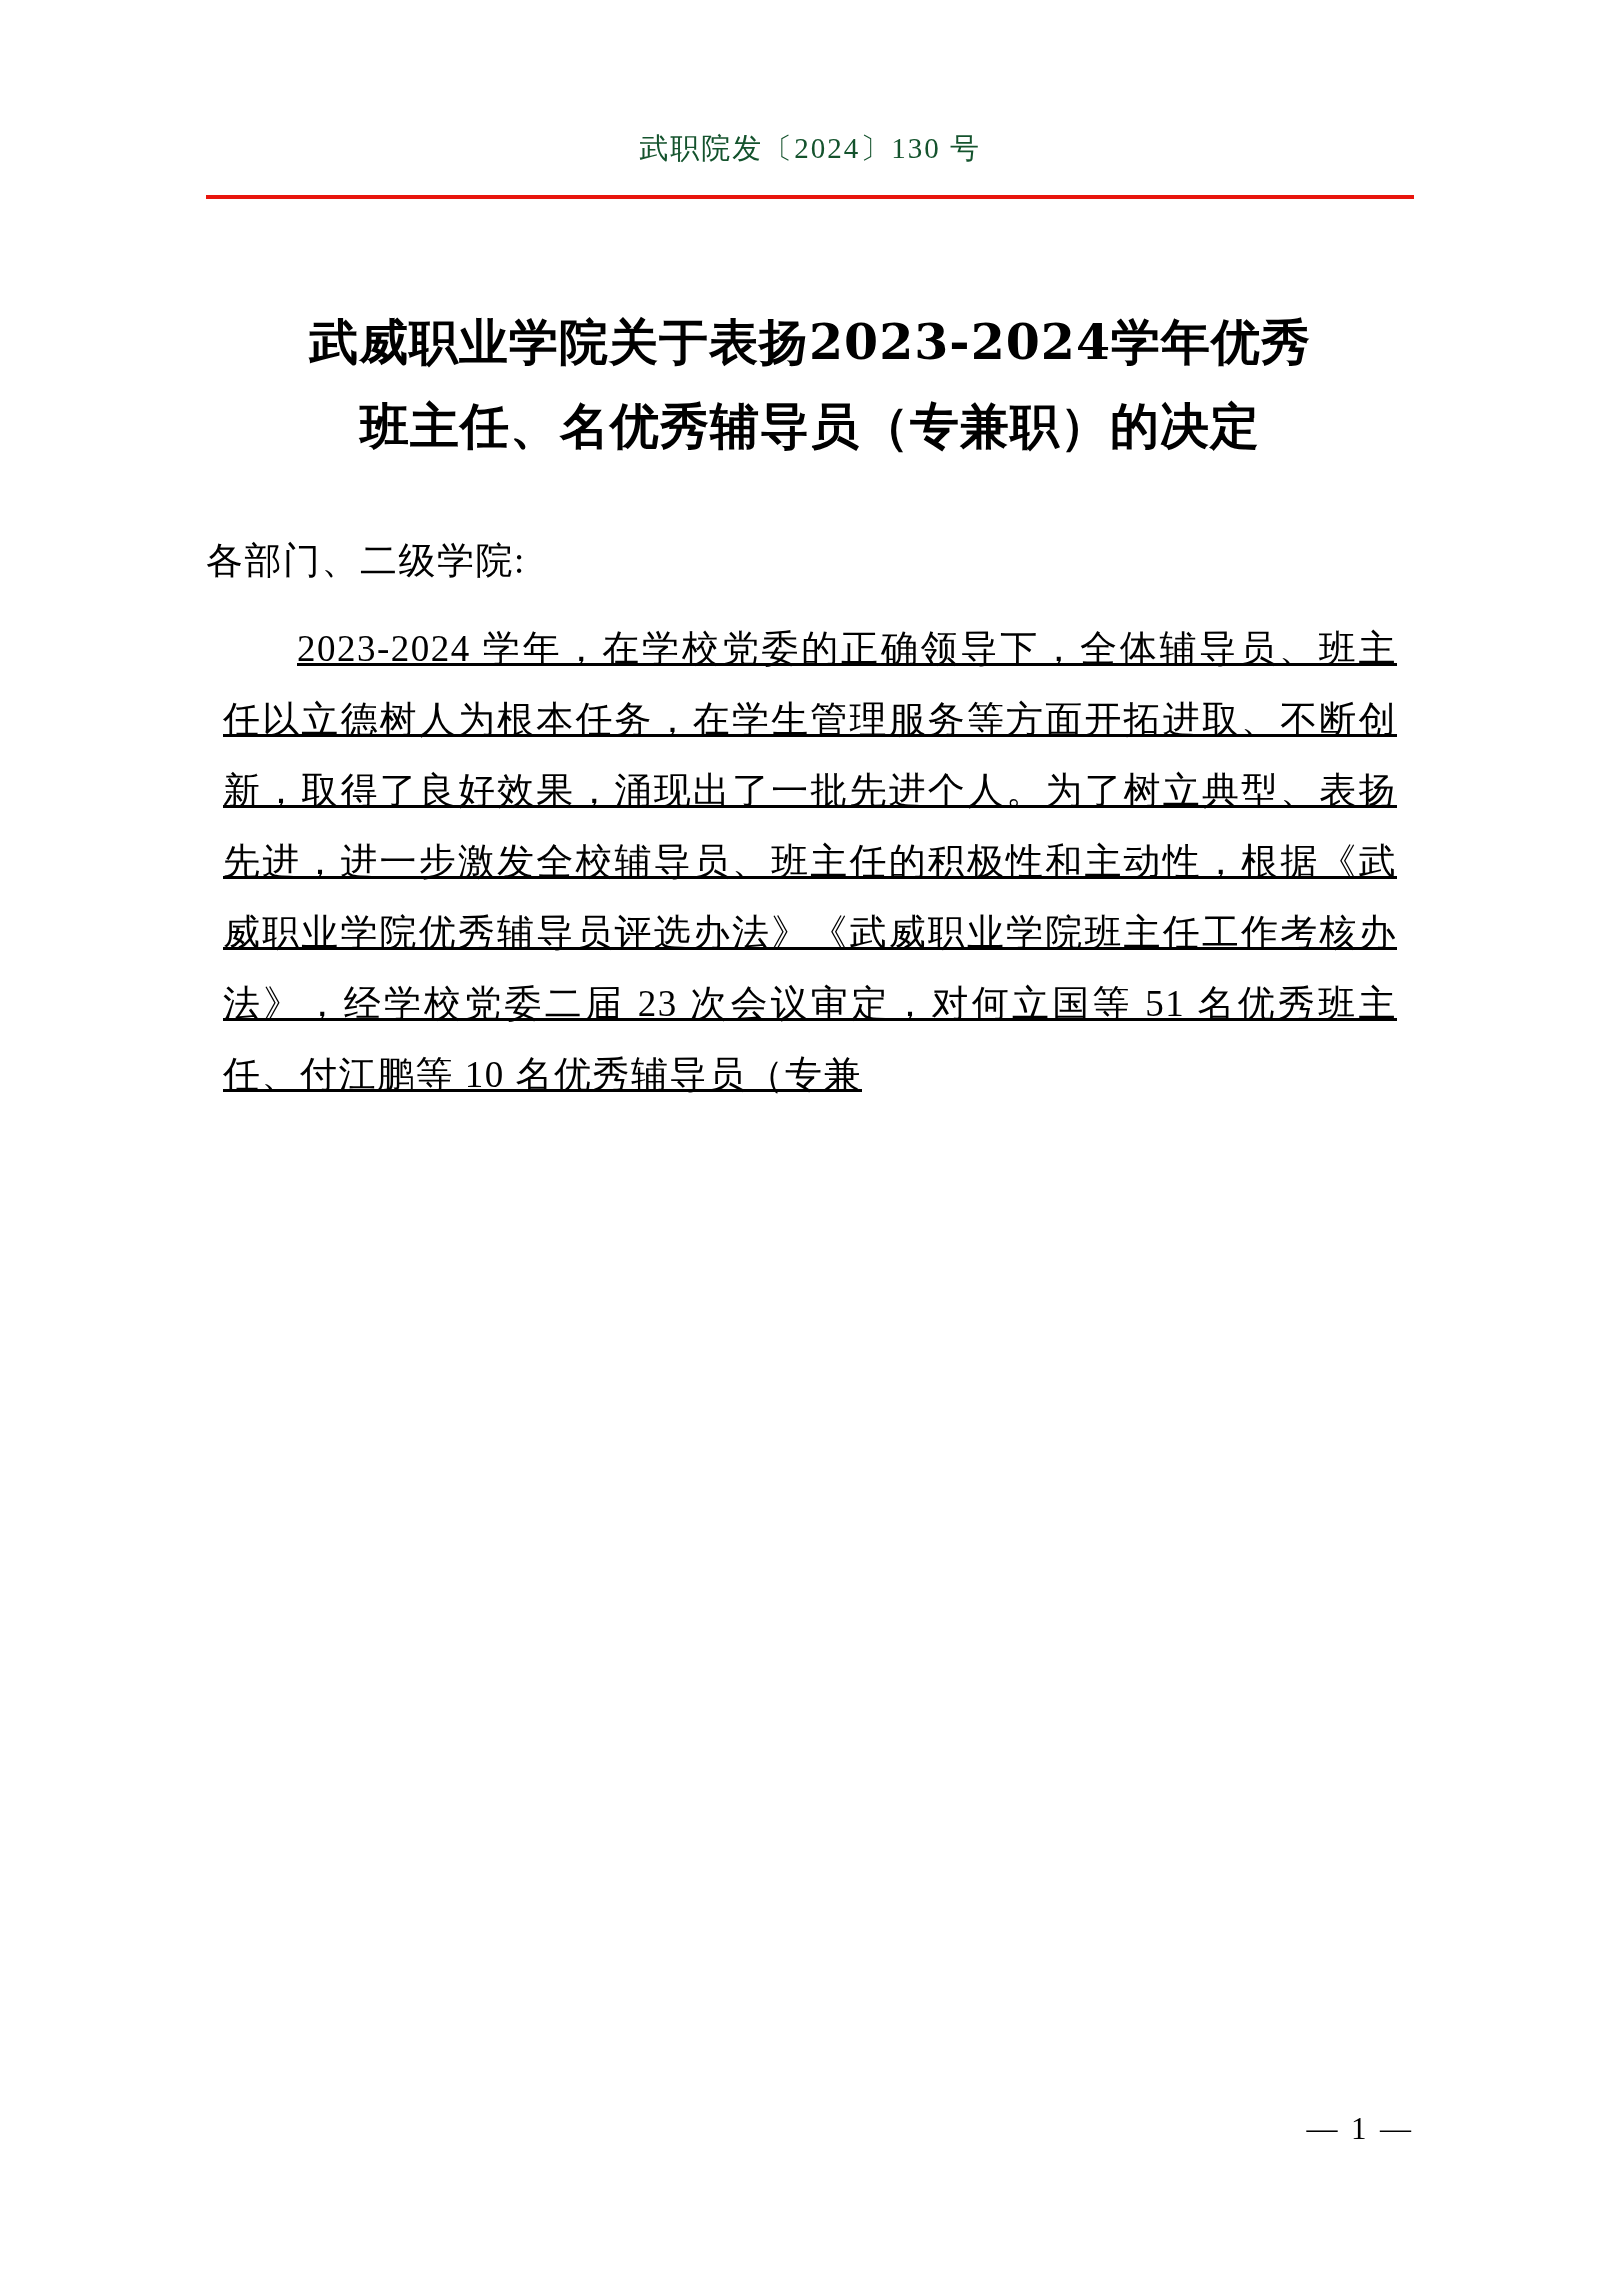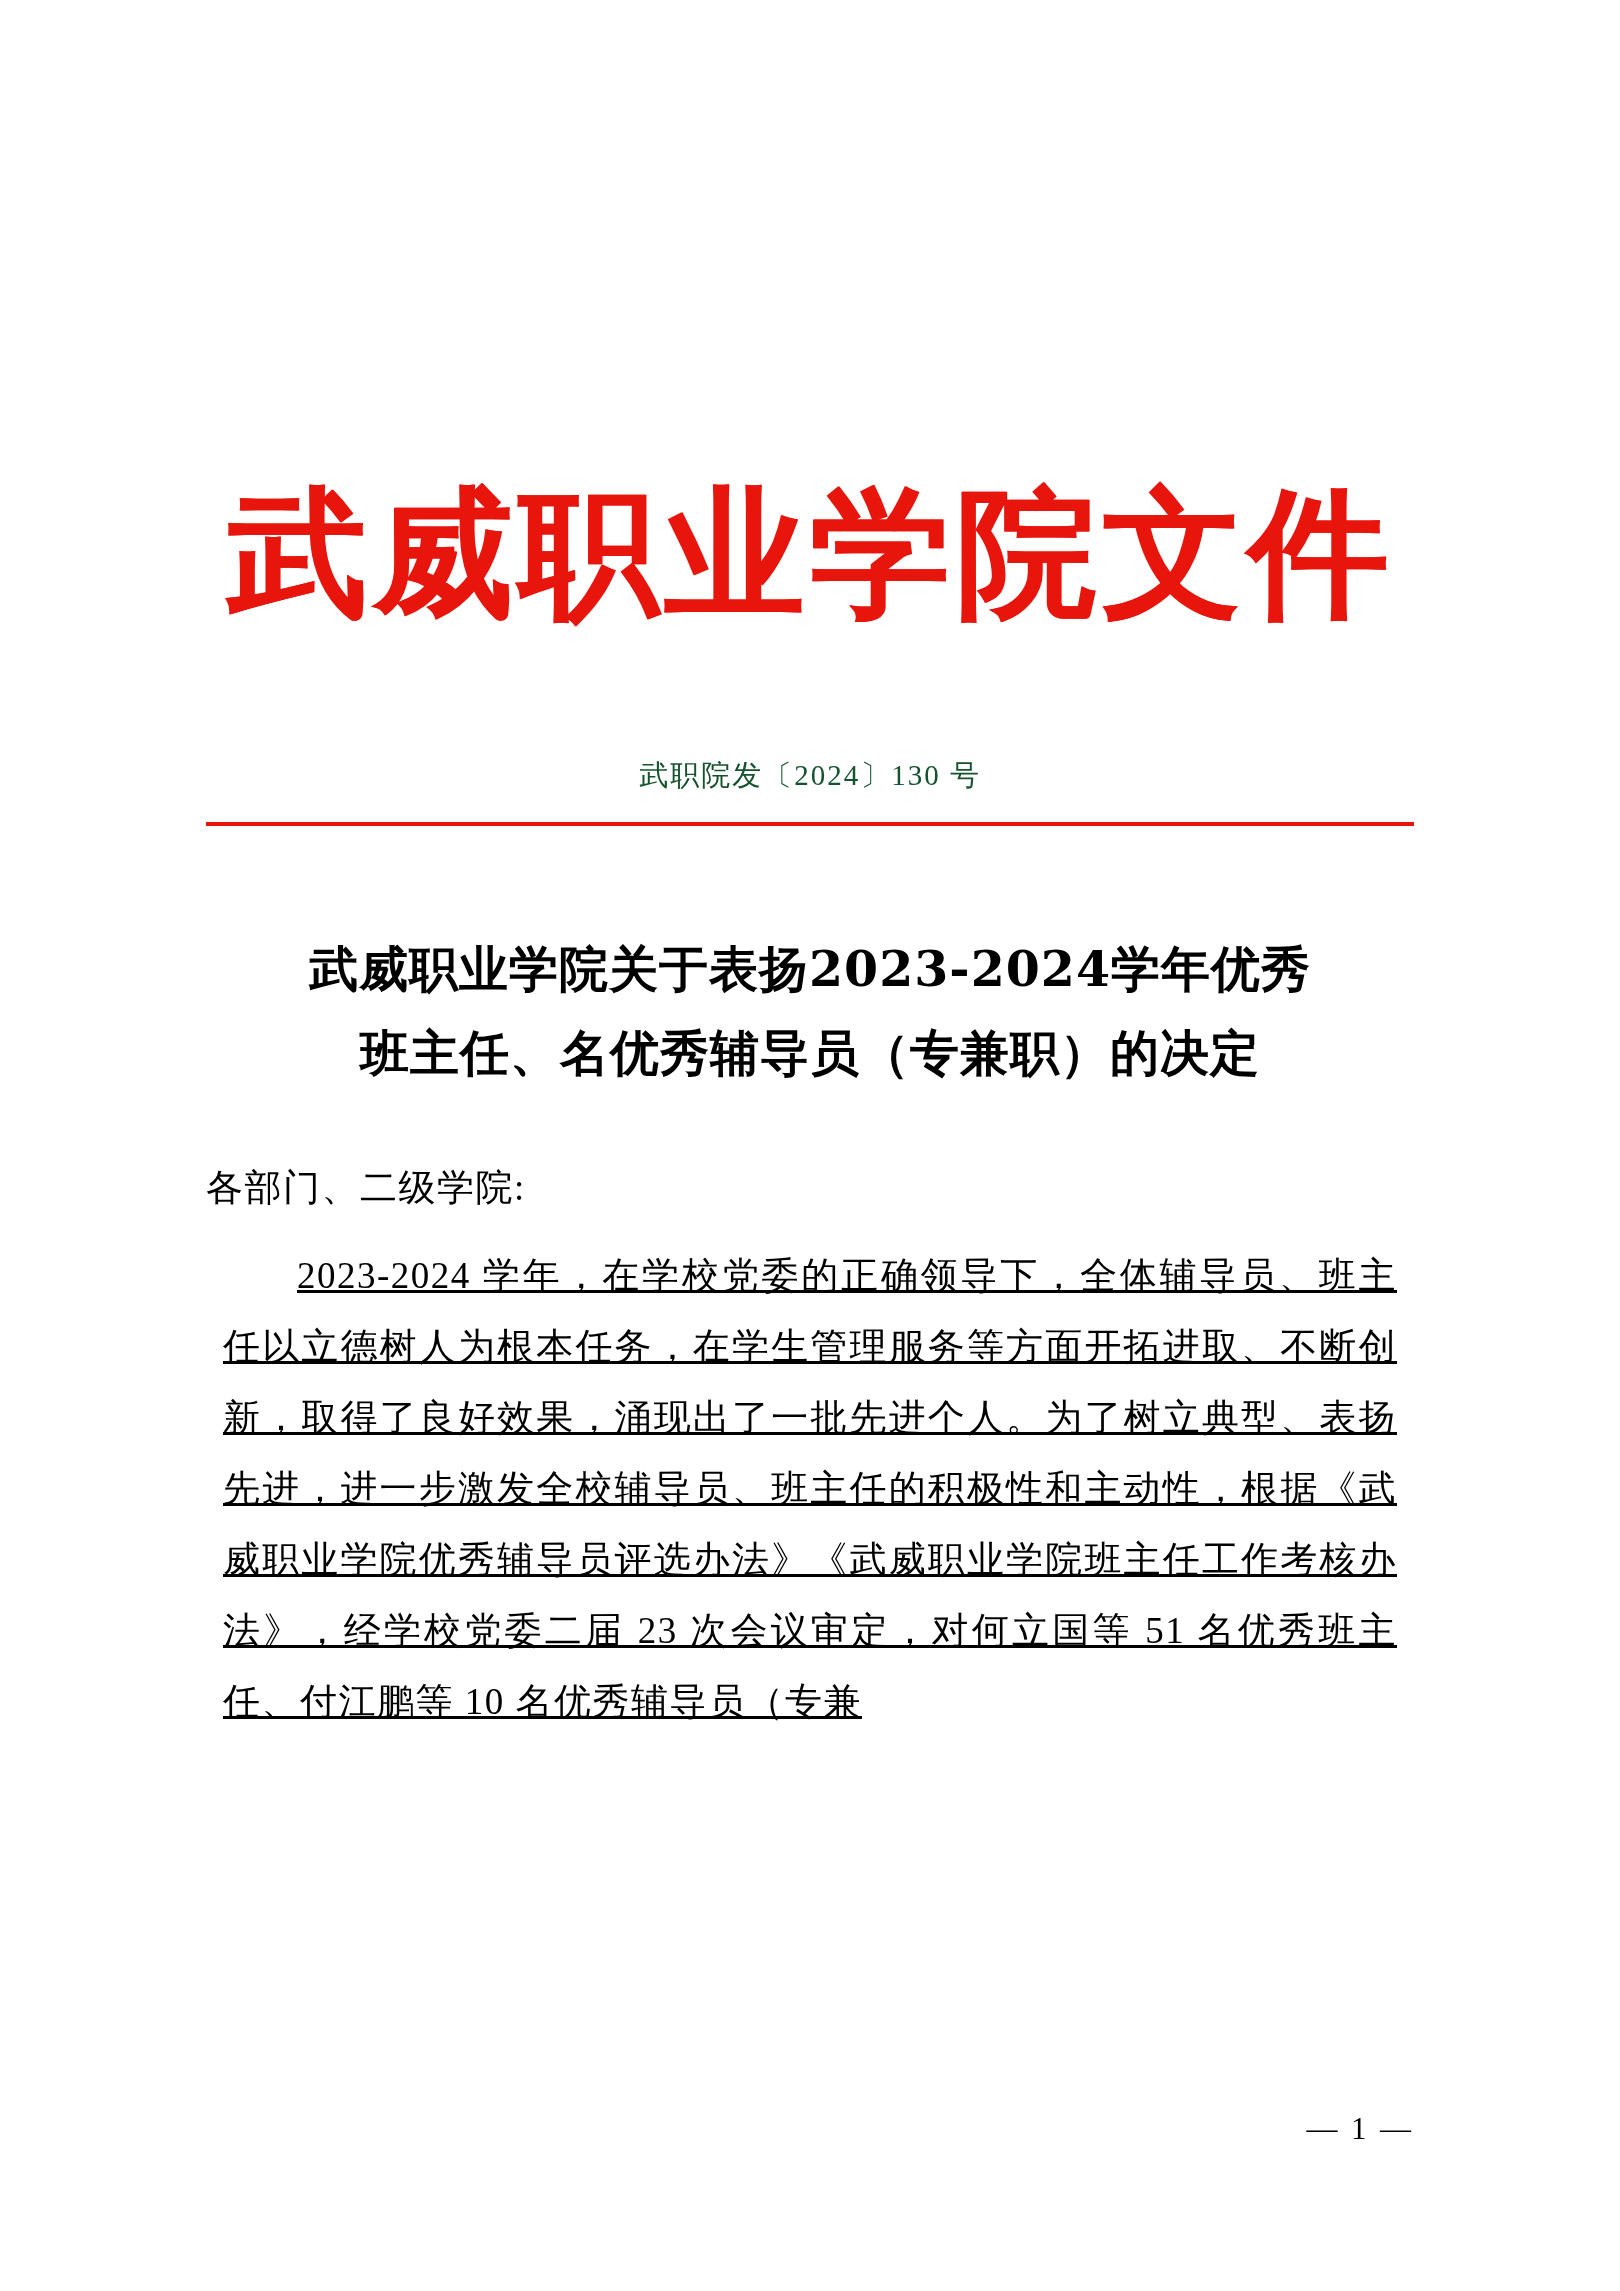--- a/index.html
+++ b/index.html
@@ -98,21 +98,20 @@
     font-size: 31px;
     letter-spacing: 2.9px;
     color: #000;
   }
 </style>
 </head>
 <body>
 
 <div class="page">
 
-  <div class="masthead">武威职业学院文件</div>
 
   <div class="doc-number">武职院发〔2024〕130 号</div>
 
   <div class="red-rule"></div>
 
   <div class="doc-title">
     <span class="line">武威职业学院关于表扬2023-2024学年优秀</span>
     <span class="line">班主任、名优秀辅导员（专兼职）的决定</span>
   </div>
 

